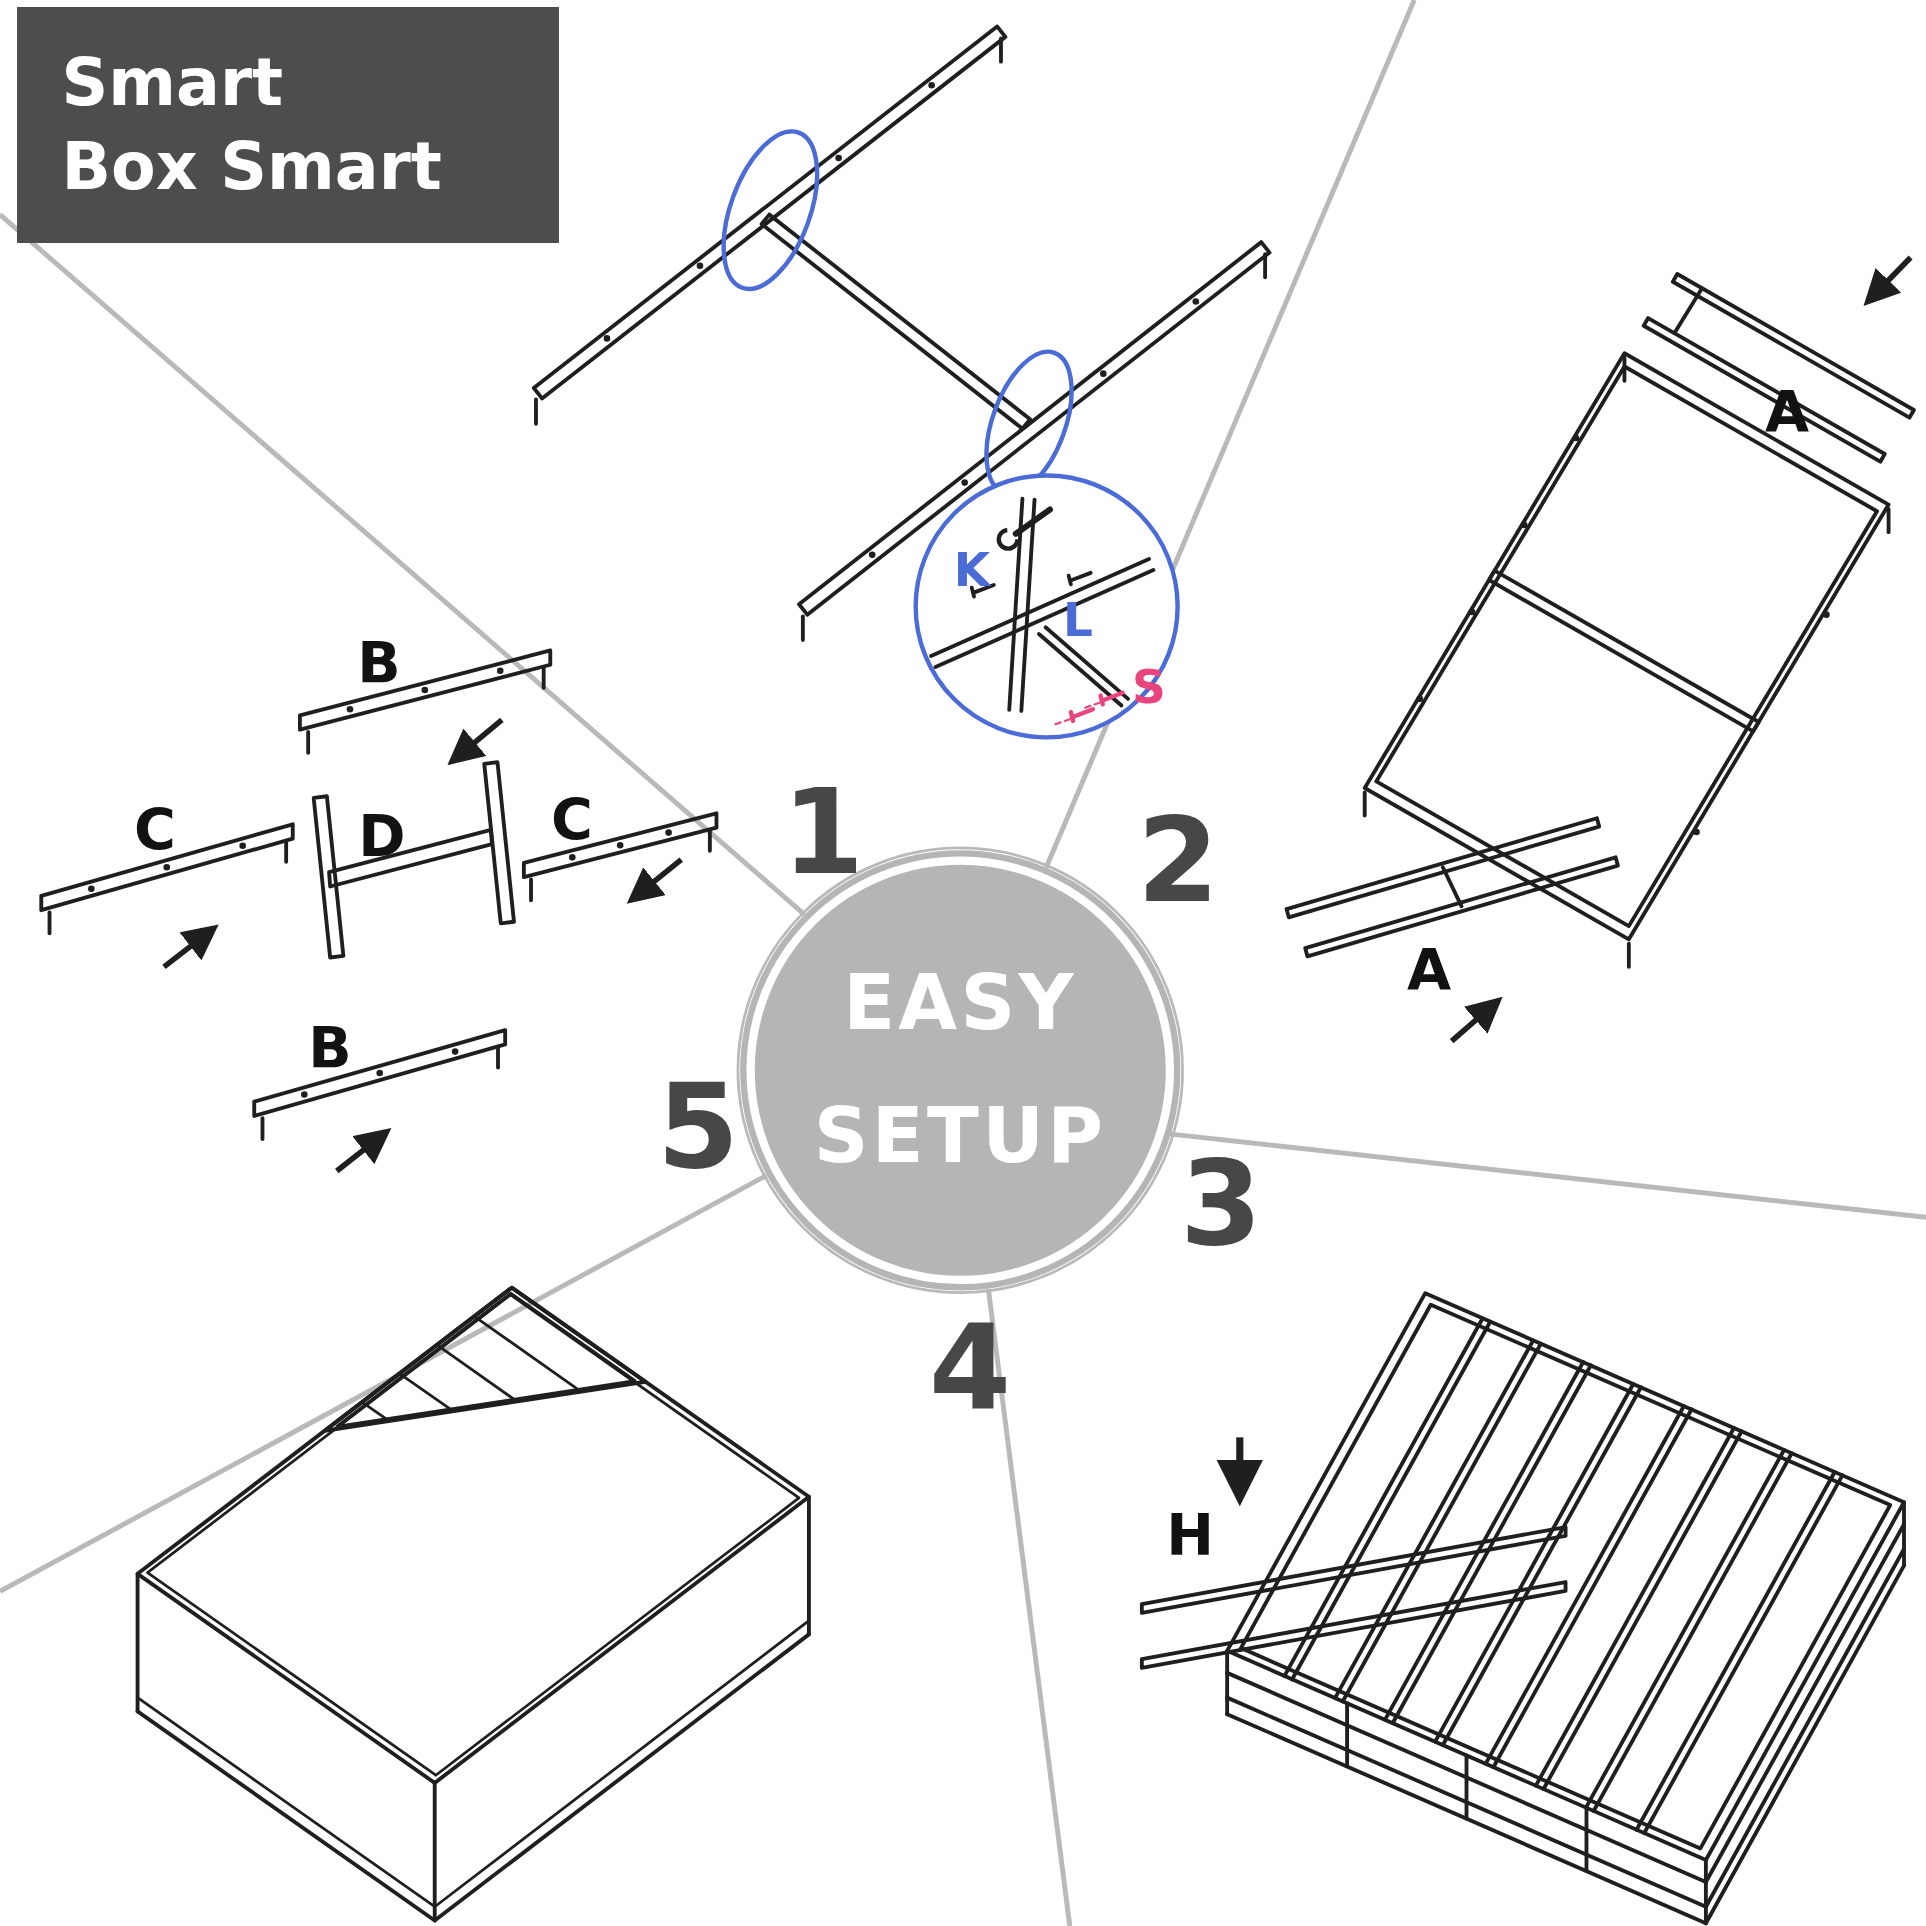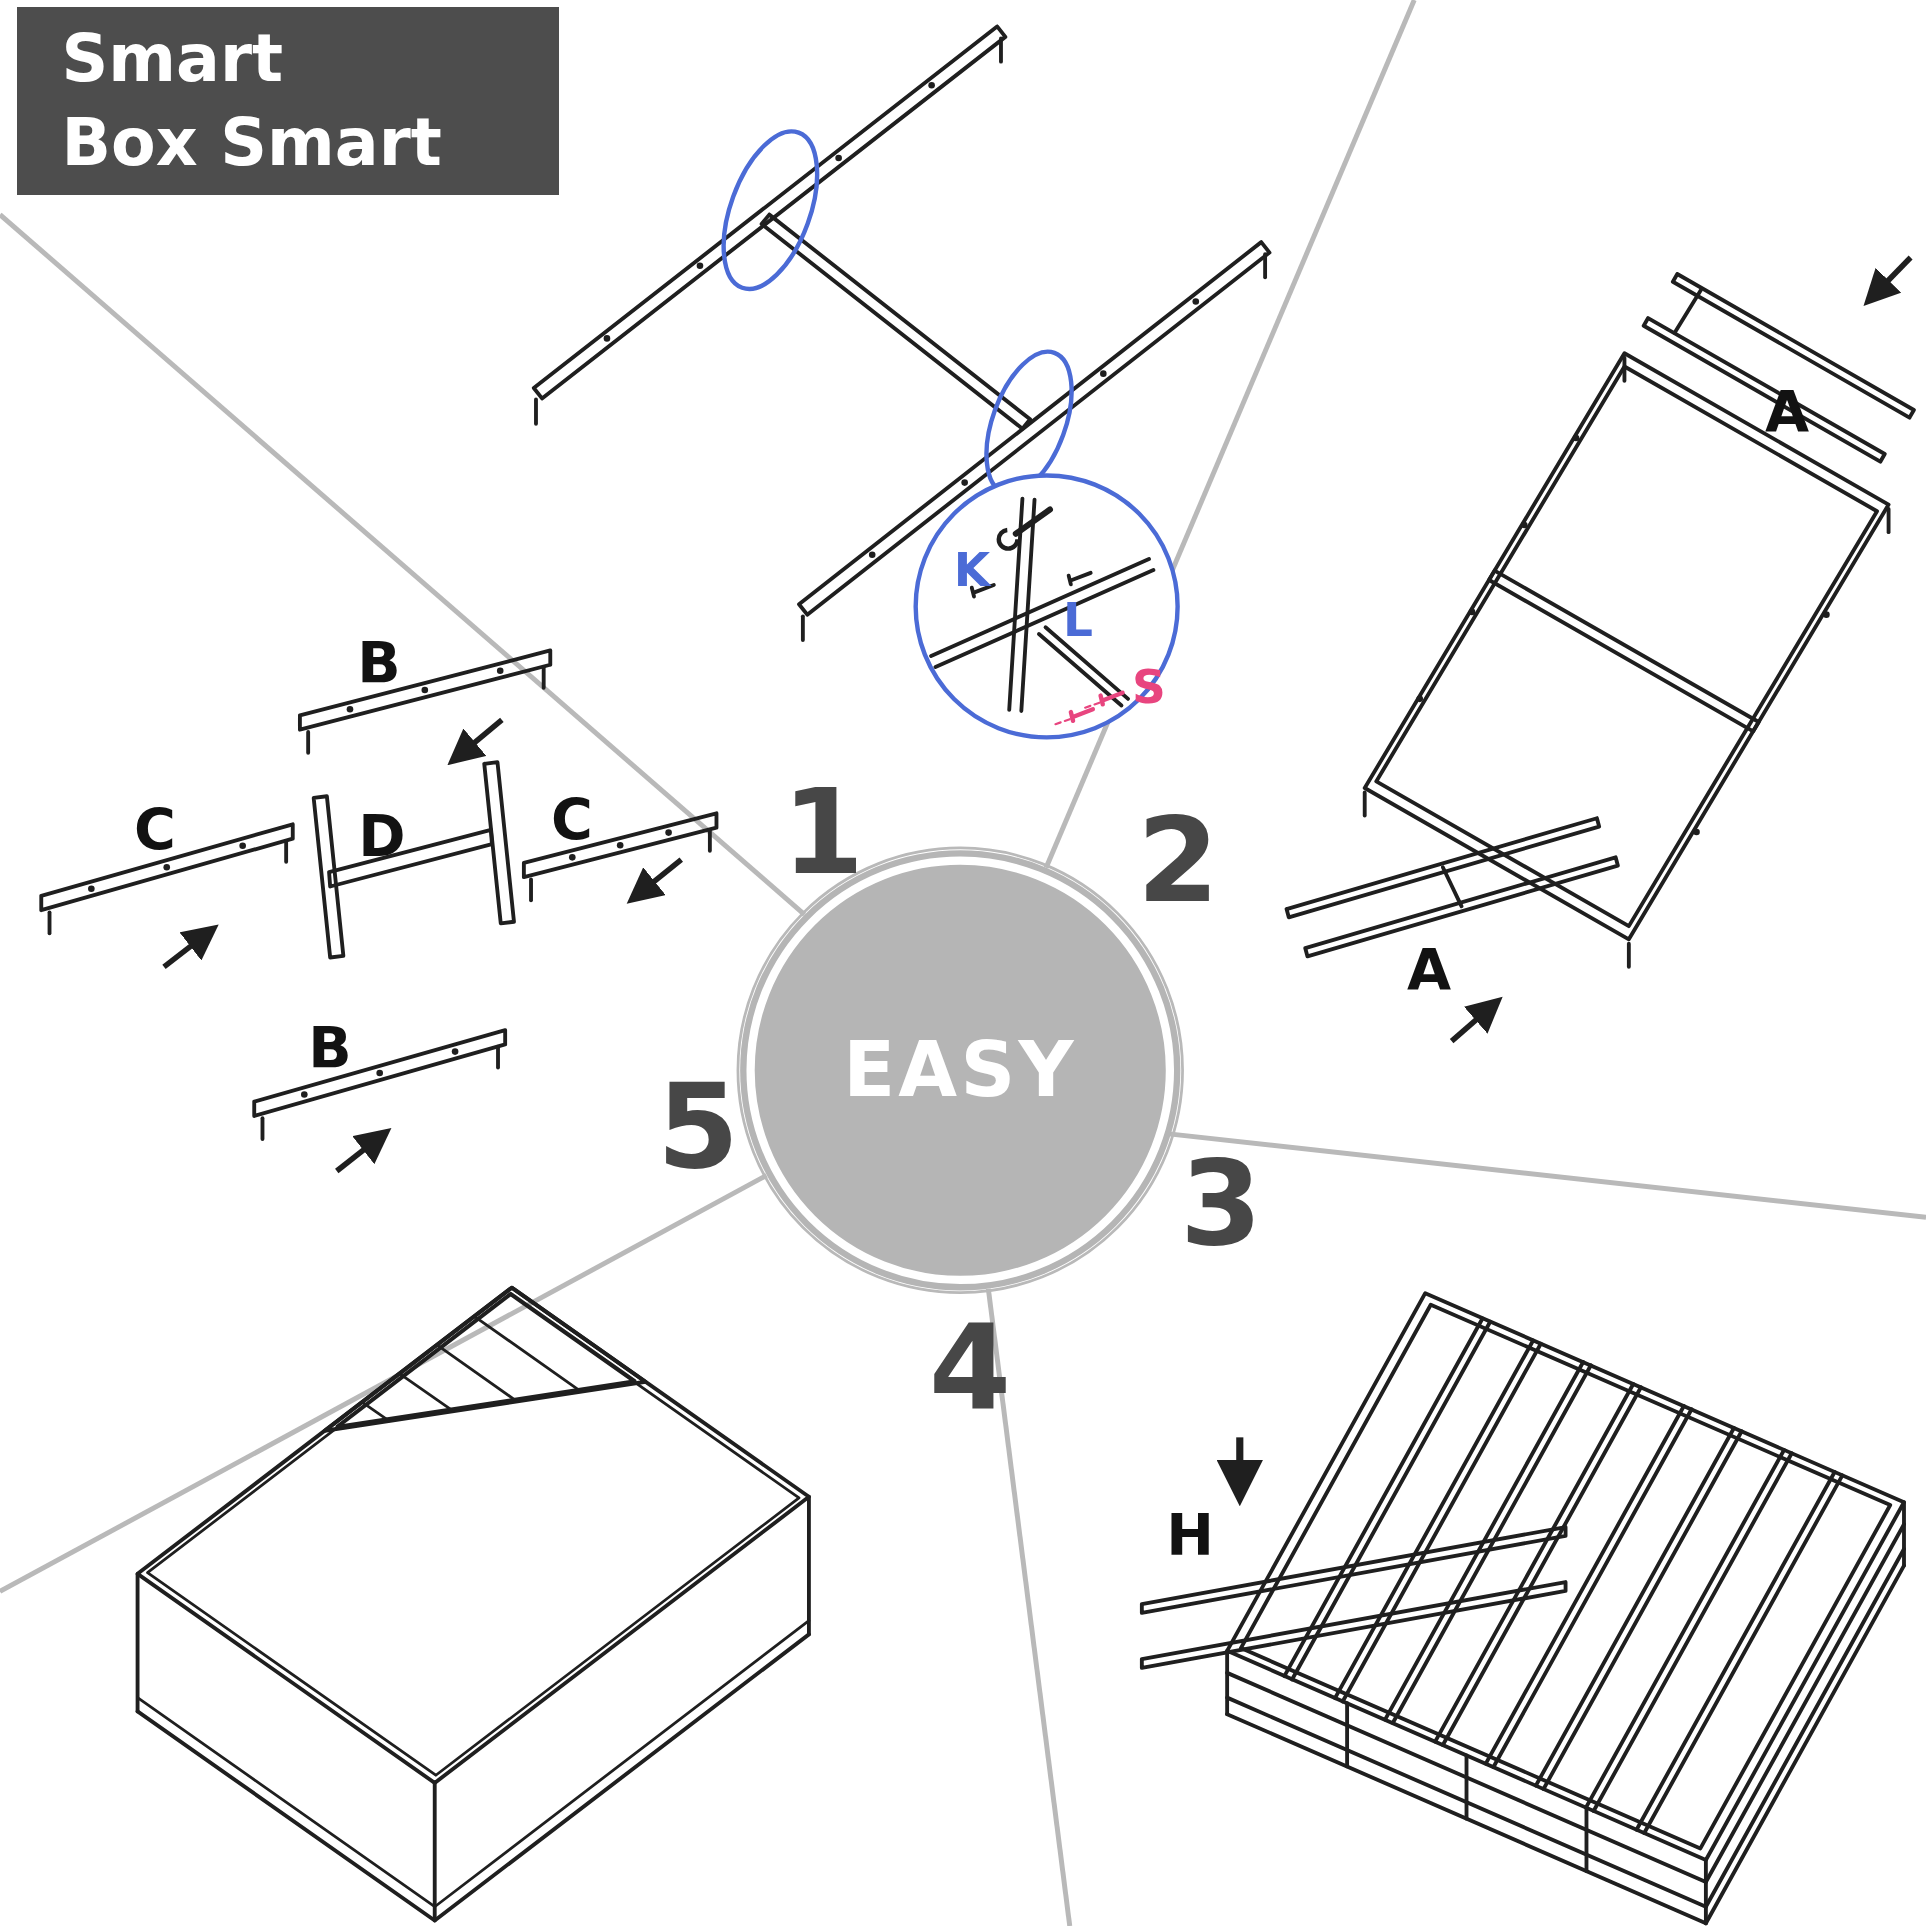--- a/index.html
+++ b/index.html
@@ -7,21 +7,21 @@
     --circle_fill:#b5b5b5; --circle_ring:#ffffff; --circle_text:#ffffff;
     --step_number_color:#474747; --divider_color:#b9b9b9;
     --line_art_color:#1f1f1f; --highlight_blue:#4b6bd6; --hardware_pink:#e8457f;
   }
   *{margin:0;padding:0;box-sizing:border-box;}
   html,body{width:1926px;height:1926px;}
   body{position:relative;background:var(--background);overflow:hidden;
        font-family:"DejaVu Sans","Liberation Sans",sans-serif;}
   svg.canvas{position:absolute;left:0;top:0;}
 
-  .badge{position:absolute;left:16.5px;top:6.6px;width:542px;height:188px;
+  .badge{position:absolute;left:16.5px;top:6.6px;width:542px;height:236px;
          background:var(--badge_bg);color:var(--badge_text);font-weight:bold;
          font-size:65px;line-height:1.28;display:flex;flex-direction:column;
          justify-content:center;padding-left:45px;}
   .center-text{position:absolute;left:960px;top:1069px;transform:translate(-50%,-50%);
          display:flex;flex-direction:column;align-items:center;gap:44px;
          color:var(--circle_text);font-weight:bold;font-size:76px;letter-spacing:3.3px;}
   .step-number{position:absolute;transform:translate(-50%,-50%);font-size:118px;
          font-weight:bold;color:var(--step_number_color);}
   .part-label{position:absolute;transform:translate(-50%,-50%);font-size:57px;
          font-weight:bold;color:#121212;white-space:nowrap;}
@@ -219,20 +219,21 @@
   </g>
 </svg>
 
 <div class="badge">
   <div>Smart</div>
   <div>Box Smart</div>
 </div>
 
 <div class="center-text">
   <div>EASY</div>
+  <div>SETUP</div>
 </div>
 
 <div class="step-number" style="left:823px;top:832px">1</div>
 <div class="step-number" style="left:1178px;top:860px">2</div>
 <div class="step-number" style="left:1221px;top:1203px">3</div>
 <div class="step-number" style="left:970px;top:1368px">4</div>
 <div class="step-number" style="left:698px;top:1126px">5</div>
 
 <div class="part-label" style="left:379px;top:663px">B</div>
 <div class="part-label" style="left:155px;top:830px">C</div>

